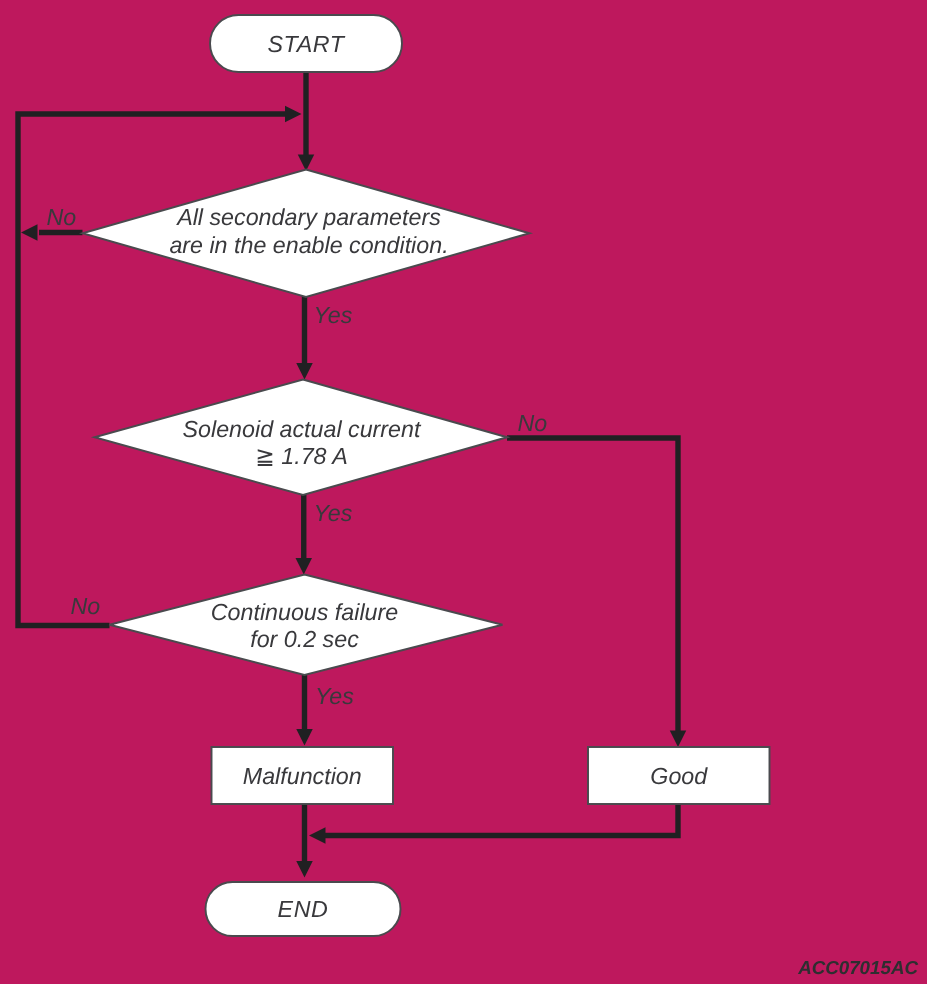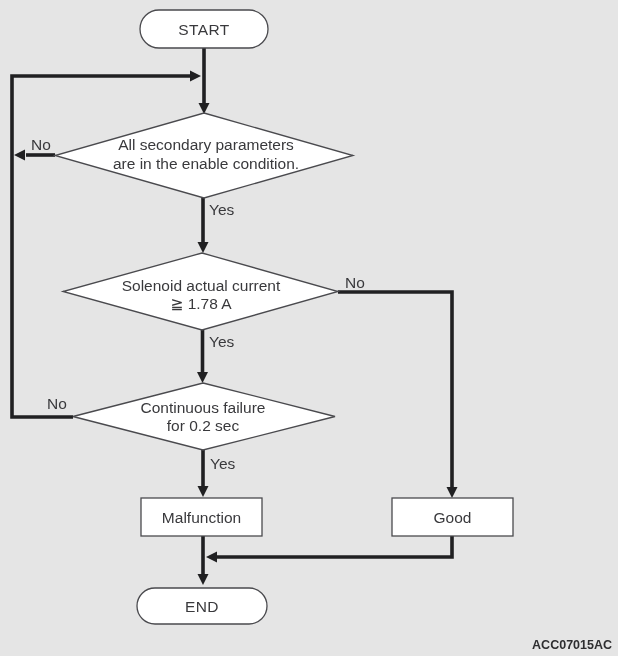--- a/index.html
+++ b/index.html
@@ -4,22 +4,23 @@
 <style>
   html, body {
     margin: 0;
     padding: 0;
     background: #ffffff;
   }
   .stage {
     position: relative;
     width: 618px;
     height: 656px;
-    background: #e5e5e5;
+    background: #be185d;
     overflow: hidden;
+    font-style: italic;
   }
   svg { display: block; }
   .flow-line {
     stroke: #202022;
     stroke-width: 3.6;
     fill: none;
     stroke-linejoin: miter;
   }
   .arrow-head {
     fill: #202022;

